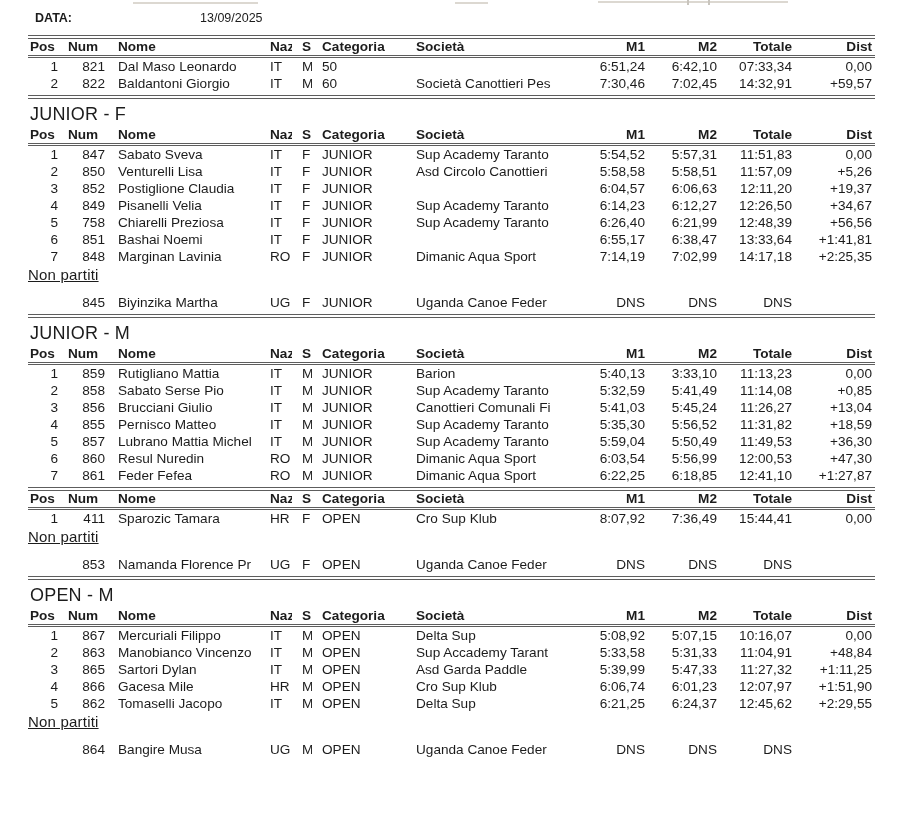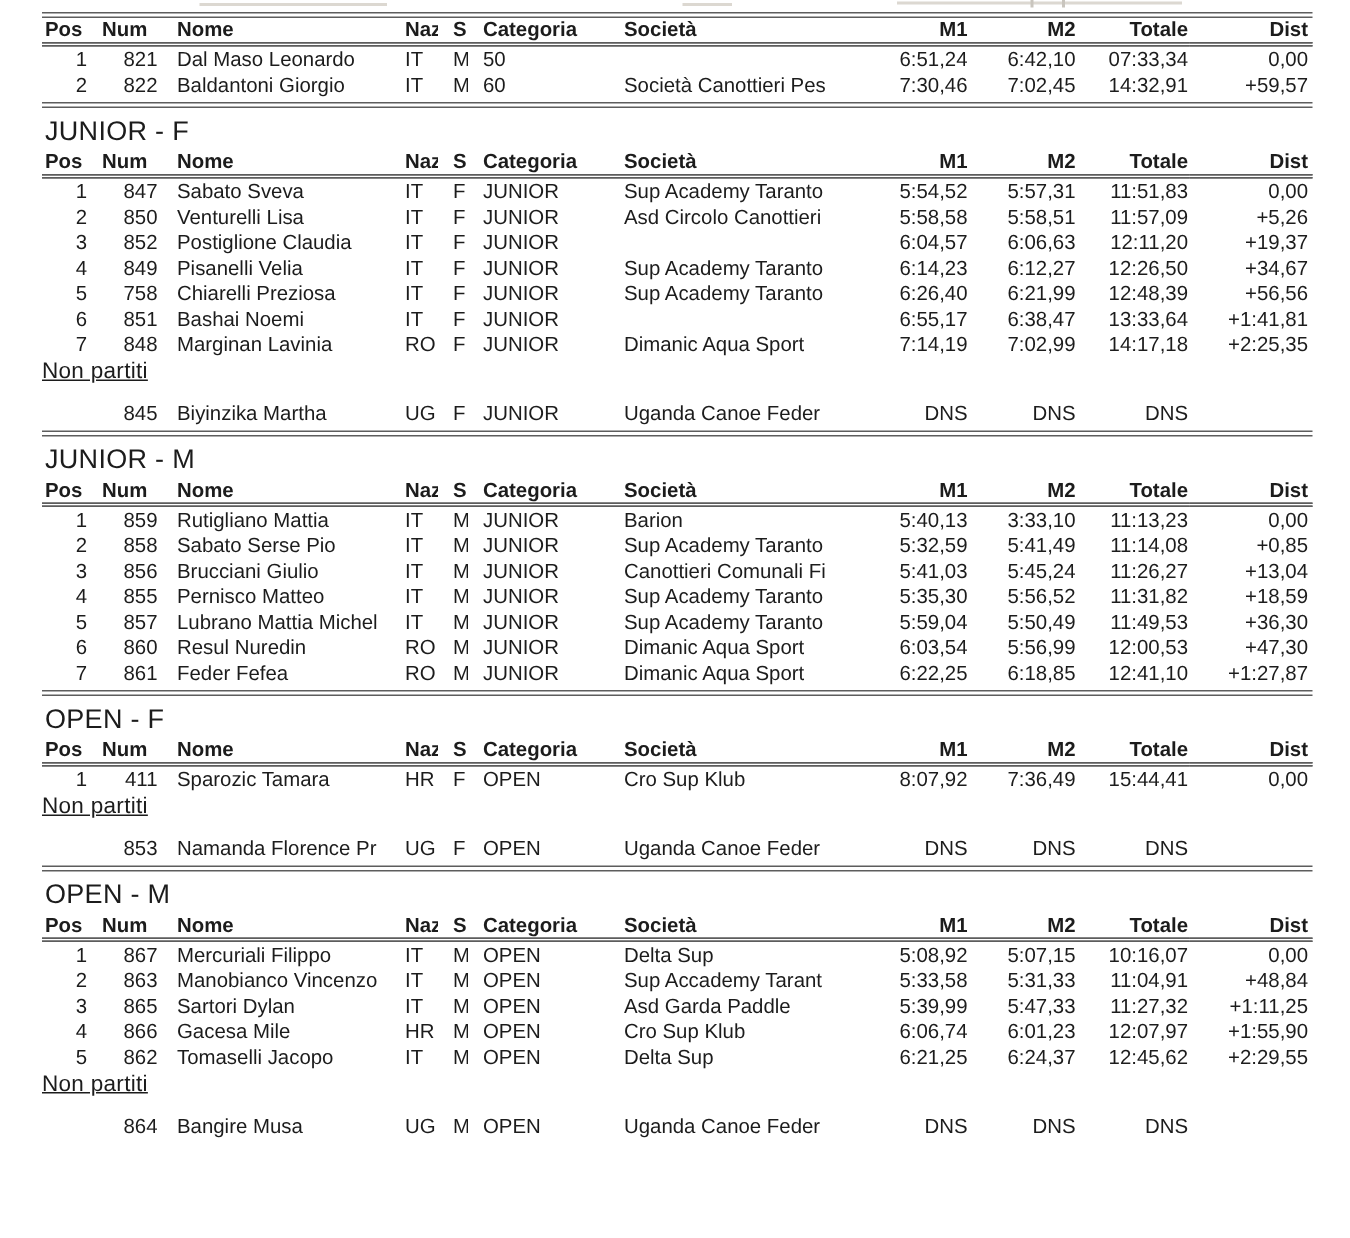--- a/index.html
+++ b/index.html
@@ -37,20 +37,24 @@
 </head>
 <body>
 
 <div class="frag" style="left:133px;top:2px;width:125px;height:2px;"></div>
 <div class="frag" style="left:455px;top:2px;width:33px;height:2px;"></div>
 <div class="frag" style="left:598px;top:1px;width:190px;height:2px;"></div>
 <div class="frag" style="left:687px;top:0;width:2px;height:5px;background:#c9c5be;"></div>
 <div class="frag" style="left:708px;top:0;width:2px;height:5px;background:#c9c5be;"></div>
 
 <div class="page">
+  <div class="data-line">
+    <span class="lbl">DATA:</span>
+    <span class="val">13/09/2025</span>
+  </div>
   <div class="dbl-rule"></div>
 
   <div id="sections">
       <div class="section">
         <table>
           <colgroup>
             <col style="width: 34px;">
             <col style="width: 46px;">
             <col style="width: 152px;">
             <col style="width: 32px;">
@@ -380,21 +384,21 @@
               <td class="c-societa al">Dimanic Aqua Sport</td>
               <td class="c-m1 ar">6:22,25</td>
               <td class="c-m2 ar">6:18,85</td>
               <td class="c-totale ar">12:41,10</td>
               <td class="c-dist ar">+1:27,87</td>
             </tr>
           </tbody>
         </table>
         <div class="sec-rule"></div>
       </div>
-      <div class="section"><div class="section-title">OPEN - F</div><table>
+      <div class="section"><table>
           <colgroup>
             <col style="width: 34px;">
             <col style="width: 46px;">
             <col style="width: 152px;">
             <col style="width: 32px;">
             <col style="width: 20px;">
             <col style="width: 94px;">
             <col style="width: 170px;">
             <col style="width: 70px;">
             <col style="width: 72px;">
@@ -534,21 +538,21 @@
               <td class="c-pos ar">4</td>
               <td class="c-num ar">866</td>
               <td class="c-nome al">Gacesa Mile</td>
               <td class="c-naz al">HR</td>
               <td class="c-s al">M</td>
               <td class="c-categoria al">OPEN</td>
               <td class="c-societa al">Cro Sup Klub</td>
               <td class="c-m1 ar">6:06,74</td>
               <td class="c-m2 ar">6:01,23</td>
               <td class="c-totale ar">12:07,97</td>
-              <td class="c-dist ar">+1:55,90</td>
+              <td class="c-dist ar">+1:51,90</td>
             </tr>
             <tr>
               <td class="c-pos ar">5</td>
               <td class="c-num ar">862</td>
               <td class="c-nome al">Tomaselli Jacopo</td>
               <td class="c-naz al">IT</td>
               <td class="c-s al">M</td>
               <td class="c-categoria al">OPEN</td>
               <td class="c-societa al">Delta Sup</td>
               <td class="c-m1 ar">6:21,25</td>

